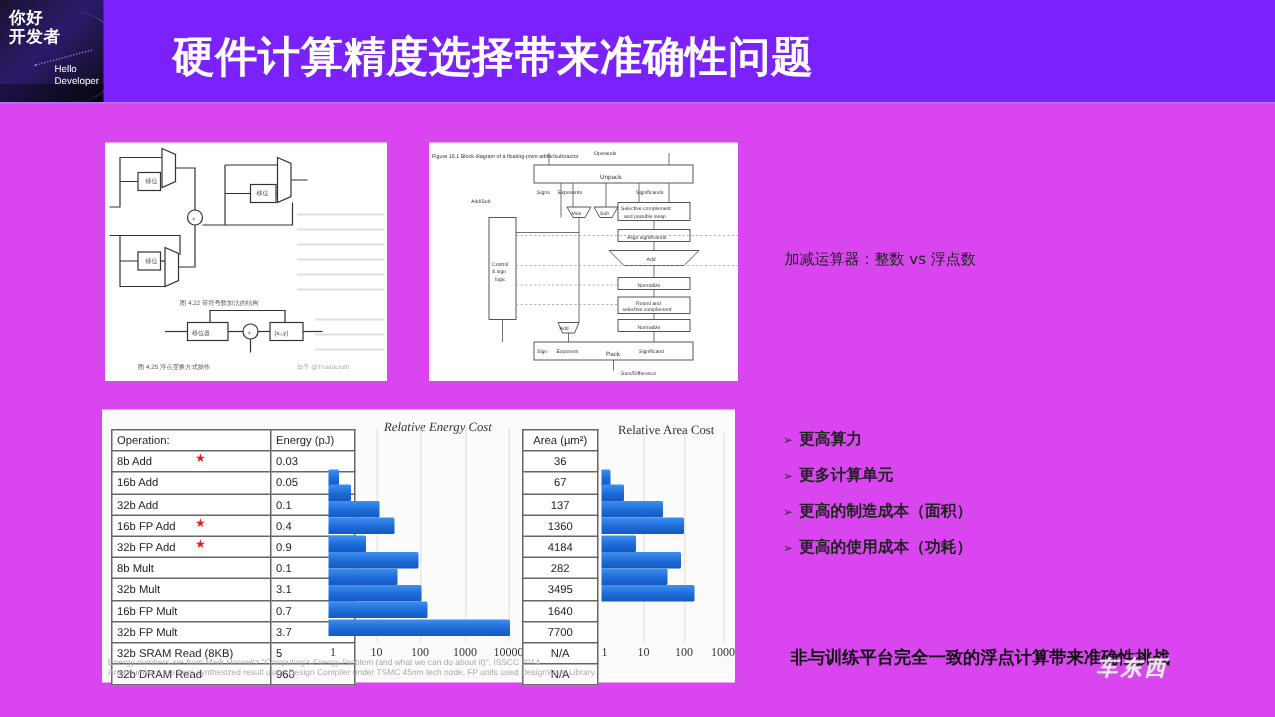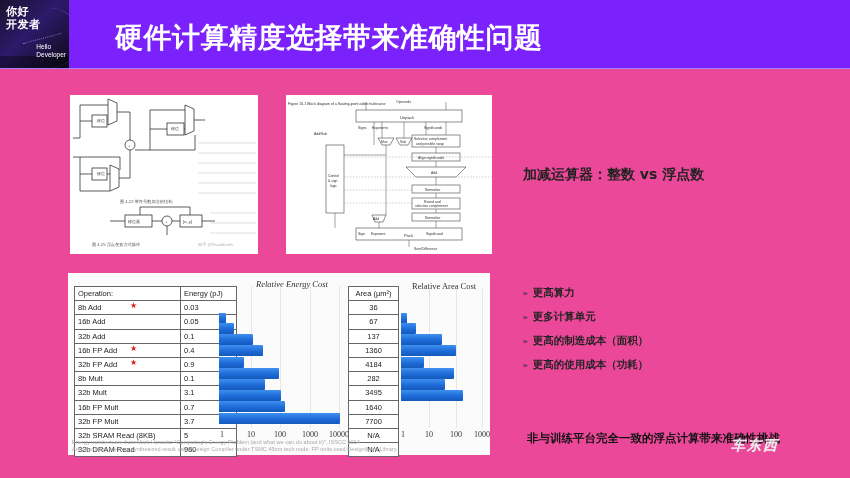--- a/index.html
+++ b/index.html
@@ -1,37 +1,37 @@
 <!DOCTYPE html>
 <html><head>
 <meta charset="utf-8">
 <style>
   * { margin: 0; padding: 0; box-sizing: border-box; }
   html, body { width: 850px; height: 478px; overflow: hidden; background: #f1f1f1; font-family: "DejaVu Sans", sans-serif; }
-  .slide { position: relative; width: 850px; height: 478px; background: #ec4899; }
+  .slide { position: relative; width: 850px; height: 478px; background: #d946ef; }
 
   
   .header { position: absolute; left: 0; top: 0; width: 850px; height: 68px; background: #7b22fc; }
   .header-line { position: absolute; left: 0; top: 68px; width: 850px; height: 1px; background: #a77cff; }
   .logo { position: absolute; left: 0; top: 0; width: 69px; height: 68px;
     background: linear-gradient(135deg, #1a1230 0%, #2d1a6a 45%, #0d0b16 100%); overflow: hidden; }
   .logo .cn { position: absolute; left: 6px; top: 5px; color: #fff; font-size: 11px; font-weight: bold; line-height: 13px; letter-spacing: 0.5px; }
   .logo .en { position: absolute; right: 3px; top: 43px; color: #fff; font-size: 6.5px; line-height: 8px; text-align: left; font-family: "Liberation Sans", sans-serif; }
   .logo .arc { position: absolute; left: 20px; top: 8px; width: 60px; height: 60px; border-right: 1px solid rgba(160,110,255,0.7); border-radius: 50%; }
   .logo .dots { position: absolute; left: 22px; top: 38px; width: 40px; height: 1px; border-top: 1px dotted rgba(180,140,255,0.7); transform: rotate(-15deg); }
   .logo .band { position: absolute; left: 0; top: 56px; width: 69px; height: 12px; background: rgba(0,0,0,0.35); }
   .title { position: absolute; left: 115px; top: 19px; color: #fff; font-size: 28px; font-weight: bold; letter-spacing: 0.5px; }
 
   
   .panel { position: absolute; background: #ffffff; }
   .diag-left { left: 70px; top: 95px; width: 188px; height: 159px; }
   .diag-right { left: 286px; top: 95px; width: 206px; height: 159px; }
   .chart-panel { left: 68px; top: 273px; width: 422px; height: 182px; background: #fbfbfb; }
 
-  .lbl-adder { position: absolute; left: 523px; top: 166px; font-size: 14px; color: #222; font-weight: bold; }
+  .lbl-adder { position: absolute; left: 523px; top: 166px; font-size: 10px; color: #222; font-weight: normal; }
 
   .bullets { position: absolute; left: 522px; top: 281px; }
   .bullet { display: flex; align-items: center; height: 24px; font-size: 10.5px; color: #222; font-weight: bold; }
   .bullet .arrow { font-size: 8px; margin-right: 4px; color: #333; }
 
   .conclusion { position: absolute; left: 527px; top: 431px; font-size: 11.5px; font-weight: bold; color: #111; }
   .watermark { position: absolute; left: 731px; top: 437px; font-size: 14px; font-weight: bold; color: rgba(255,255,255,0.75); font-style: italic; letter-spacing: 2px;
     text-shadow: 0 0 1px rgba(200,200,200,0.8); }
 
   

